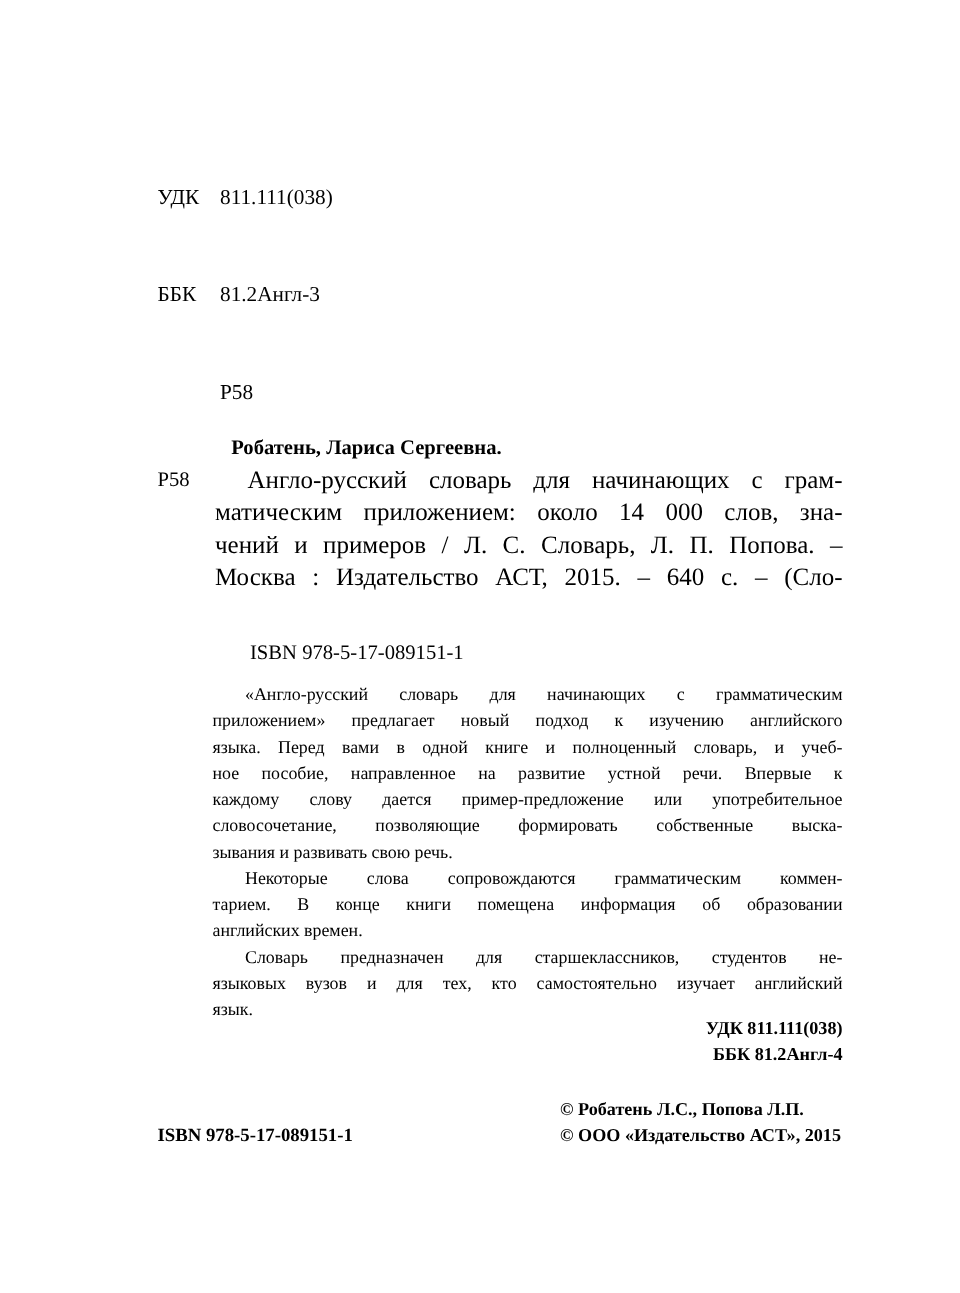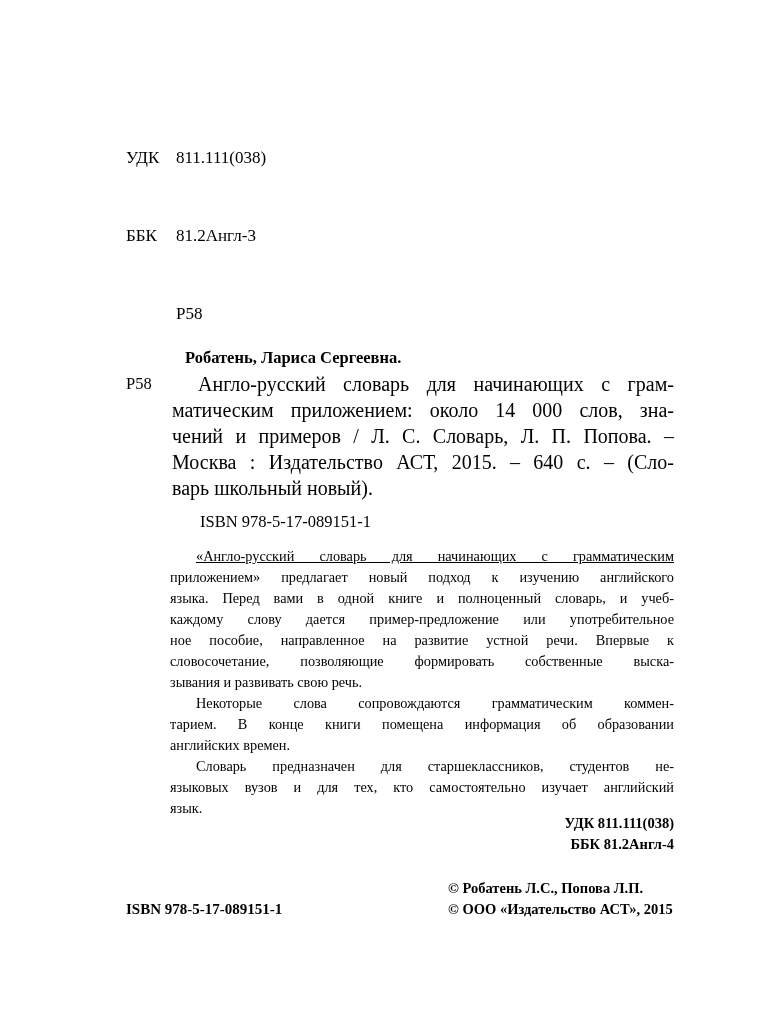--- a/index.html
+++ b/index.html
@@ -171,32 +171,31 @@
   </div>
 
   <div class="biblio">
     <div class="biblio-author">Робатень, Лариса Сергеевна.</div>
     <div class="biblio-sigil">Р58</div>
     <div class="biblio-body">
       <span class="ln first" style="text-indent: 26px;">Англо-русский словарь для начинающих с грам-</span>
       <span class="ln">матическим приложением: около 14 000 слов, зна-</span>
       <span class="ln">чений и примеров / Л. С. Словарь, Л. П. Попова. –</span>
       <span class="ln">Москва : Издательство АСТ, 2015. – 640 с. – (Сло-</span>
-      <span class="ln last">варь школьный новый).</span>
     </div>
   </div>
 
   <div class="isbn-mid">ISBN 978-5-17-089151-1</div>
 
   <div class="annotation">
-    <span class="ln" style="text-indent: 26px; text-decoration: underline;">«Англо-русский словарь для начинающих с грамматическим</span>
+    <span class="ln" style="text-indent: 26px;">«Англо-русский словарь для начинающих с грамматическим</span>
     <span class="ln">приложением» предлагает новый подход к изучению английского</span>
     <span class="ln">языка. Перед вами в одной книге и полноценный словарь, и учеб-</span>
+    <span class="ln">ное пособие, направленное на развитие устной речи. Впервые к</span>
     <span class="ln">каждому слову дается пример-предложение или употребительное</span>
-    <span class="ln">ное пособие, направленное на развитие устной речи. Впервые к</span>
     <span class="ln">словосочетание, позволяющие формировать собственные выска-</span>
     <span class="ln last">зывания и развивать свою речь.</span>
     <span class="ln" style="text-indent: 26px;">Некоторые слова сопровождаются грамматическим коммен-</span>
     <span class="ln">тарием. В конце книги помещена информация об образовании</span>
     <span class="ln last">английских времен.</span>
     <span class="ln" style="text-indent: 26px;">Словарь предназначен для старшеклассников, студентов не-</span>
     <span class="ln">языковых вузов и для тех, кто самостоятельно изучает английский</span>
     <span class="ln last">язык.</span>
   </div>
 

